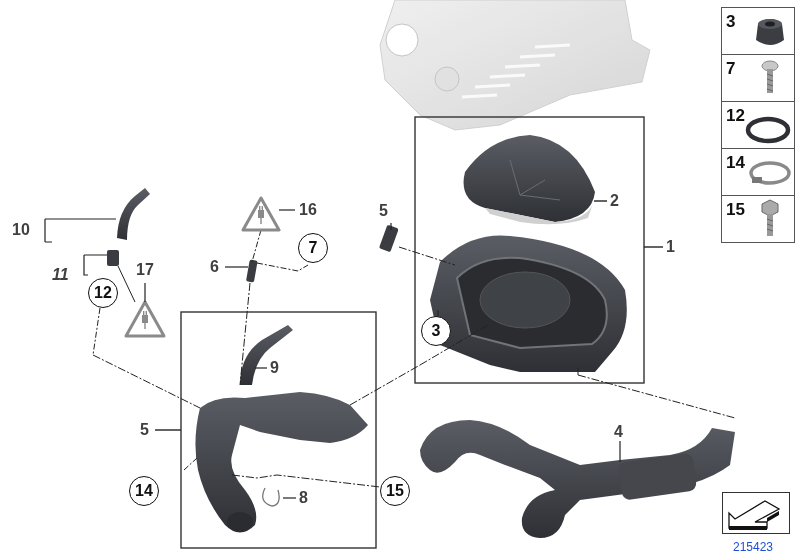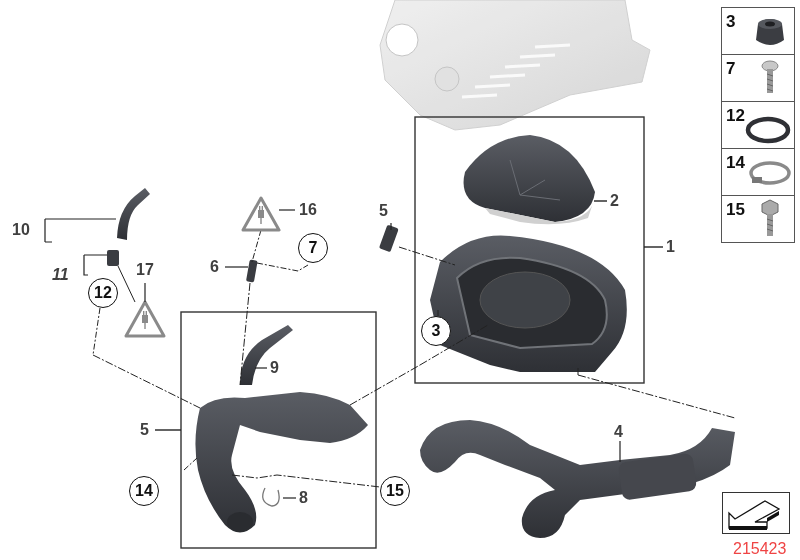--- a/index.html
+++ b/index.html
@@ -11,21 +11,21 @@
   .circ { position:absolute; width:30px; height:30px; border:1.6px solid #111; border-radius:50%;
           box-sizing:border-box; background:#fff; display:flex; align-items:center; justify-content:center;
           font-weight:bold; font-size:16px; color:#111; }
   .legend { position:absolute; left:721px; top:7px; width:74px; }
   .legend-cell { position:relative; width:72px; height:46px; border:1.4px solid #555;
                  border-bottom:none; box-sizing:content-box; background:#fff; }
   .legend-cell:last-child { border-bottom:1.4px solid #555; }
   .legend-num { position:absolute; left:4px; top:4px; font-weight:bold; font-size:17px; color:#111; }
   .legend-svg { position:absolute; right:2px; top:2px; }
   .orient { position:absolute; left:722px; top:492px; width:68px; height:42px; border:1.5px solid #333; box-sizing:border-box; background:#fff; }
-  .diag-id { position:absolute; left:733px; top:540px; font-size:16px; color:#ef4444; }
+  .diag-id { position:absolute; left:733px; top:540px; font-size:12px; color:#1d4ed8; }
 </style>
 </head>
 <body>
 
 <svg id="diagram" viewBox="0 0 800 560" xmlns="http://www.w3.org/2000/svg">
   <defs>
     <linearGradient id="gDark" x1="0" y1="0" x2="0" y2="1">
       <stop offset="0" stop-color="#5a5d64"></stop>
         <stop offset="1" stop-color="#2e3035"></stop>
     </linearGradient>

